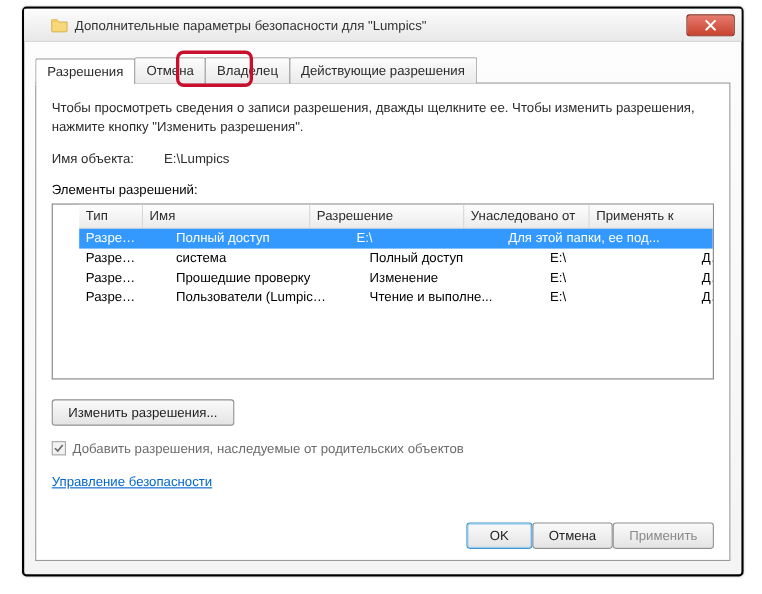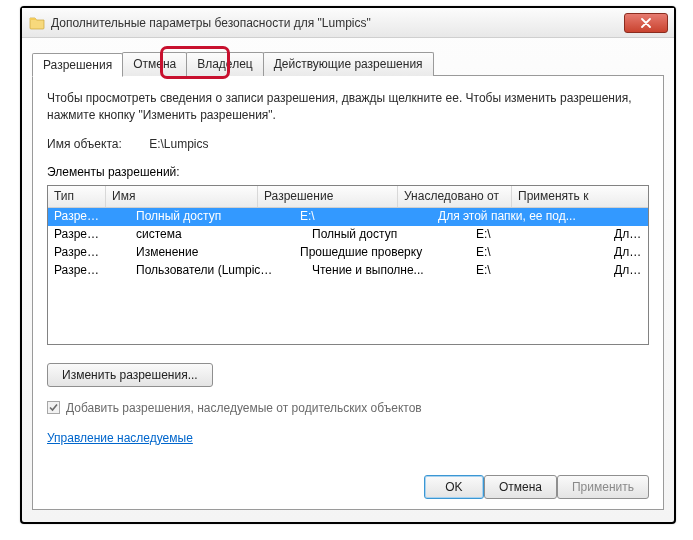--- a/index.html
+++ b/index.html
@@ -20,21 +20,21 @@
     border: 2px solid #000;
     border-radius: 4px;
     background: linear-gradient(#fdfdfd,#f4f4f4);
     box-shadow: 0 0 2px rgba(0,0,0,0.2);
   }
   .titlebar {
     height: 30px;
     background: linear-gradient(#fcfcfc,#e8e8e8);
     display: flex;
     align-items: center;
-    padding: 0 6px 0 7px;
+    padding: 0 6px 0 24px;
     border-bottom: 1px solid #cfcfcf;
   }
   .folder-icon {
     width: 16px; height: 16px;
     margin-right: 6px;
     flex-shrink: 0;
   }
   .title-text { flex: 1; color: #323232; }
   .close-btn {
     width: 44px; height: 20px;
@@ -88,20 +88,21 @@
   }
   .desc { color: #2b2b2b; line-height: 1.45; }
   .row-label { margin-top: 12px; color: #2b2b2b; }
   .obj-val { display: inline-block; margin-left: 24px; }
   .list-label { margin-top: 14px; margin-bottom: 6px; }
   .listbox {
     border: 1px solid #828282;
     height: 160px;
     overflow: hidden;
     background: #fff;
+    padding-left: 24px;
   }
   .list-header {
     display: flex;
     height: 22px;
     background: linear-gradient(#fdfdfd,#ececec);
     border-bottom: 1px solid #d0d0d0;
     font-size: 12px;
   }
   .list-header .col {
     padding: 3px 6px 0 6px;
@@ -229,22 +230,22 @@
           </div>
           <div class="row">
             <div class="cell c-type">Разреш...</div>
             <div class="cell c-name">система</div>
             <div class="cell c-perm">Полный доступ</div>
             <div class="cell c-inh">E:\</div>
             <div class="cell c-appl">Для этой папки, ее под...</div>
           </div>
           <div class="row">
             <div class="cell c-type">Разреш...</div>
+            <div class="cell c-name">Прошедшие проверку</div>
             <div class="cell c-perm">Изменение</div>
-            <div class="cell c-name">Прошедшие проверку</div>
             <div class="cell c-inh">E:\</div>
             <div class="cell c-appl">Для этой папки, ее под...</div>
           </div>
           <div class="row">
             <div class="cell c-type">Разреш...</div>
             <div class="cell c-name">Пользователи (Lumpics-...</div>
             <div class="cell c-perm">Чтение и выполне...</div>
             <div class="cell c-inh">E:\</div>
             <div class="cell c-appl">Для этой папки, ее под...</div>
           </div>
@@ -258,21 +259,21 @@
       <div class="chk-row">
         <span class="chk">
           <svg width="11" height="11" viewBox="0 0 11 11">
             <path d="M2 5.5 L4.5 8 L9 2.5" stroke="#6b6b6b" stroke-width="1.6" fill="none"></path>
           </svg>
         </span>
         <span>Добавить разрешения, наследуемые от родительских объектов</span>
       </div>
 
       <div class="link-row">
-        <span class="link">Управление наследуемые</span>
+        <span class="link">Управление безопасности</span>
       </div>
 
       <div class="bottom-btns">
         <span class="btn default">OK</span>
         <span class="btn">Отмена</span>
         <span class="btn disabled">Применить</span>
       </div>
 
     </div>
 

